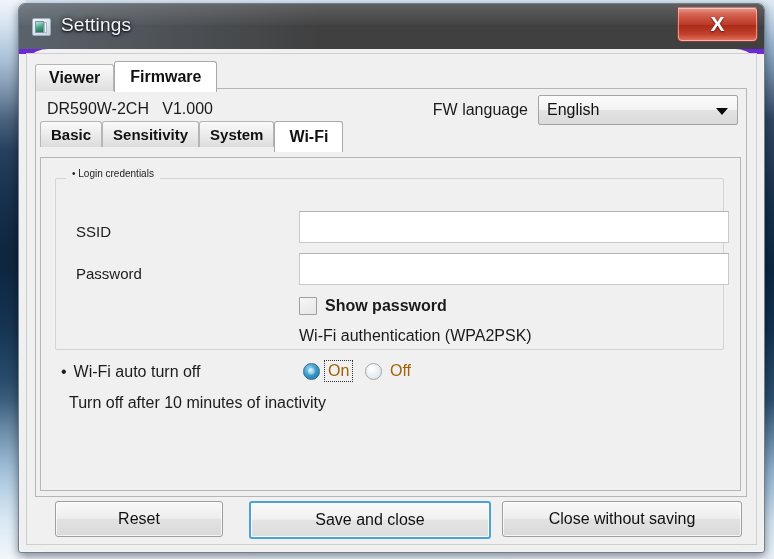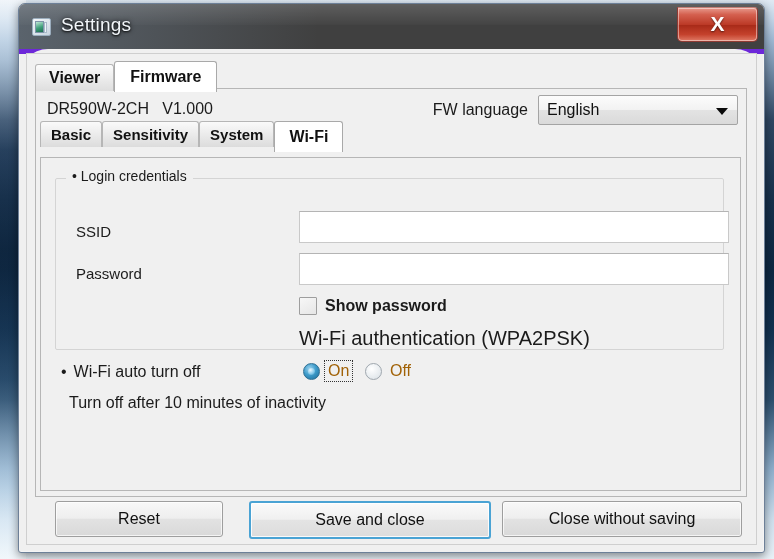--- a/index.html
+++ b/index.html
@@ -279,21 +279,21 @@
     left: 14px; top: 20px; right: 16px;
     height: 170px;
     border: 1px solid #d4d4d4;
     border-radius: 2px;
   }
   #login-legend {
     position: absolute;
     left: 10px; top: -11px;
     background: #f0f0f0;
     padding: 0 6px;
-    font-size: 14px;
+    font-size: 10px;
     color: #1b1b1b;
     white-space: nowrap;
   }
   .field-label {
     position: absolute;
     left: 20px;
     font-size: 15px;
     color: #1b1b1b;
   }
   #ssid-label { top: 44px; }
@@ -331,21 +331,21 @@
     background: linear-gradient(150deg,#f7f7f7,#e6e6e6);
     box-sizing: border-box;
     margin-right: 8px;
     border-radius: 1px;
   }
   #show-password-label { font-size: 16px; color: #1b1b1b; }
 
   #wifi-auth-text {
     position: absolute;
     left: 243px; top: 148px;
-    font-size: 20px;
+    font-size: 16px;
     color: #1b1b1b;
   }
 
   
   #autooff-row {
     position: absolute;
     left: 14px; top: 203px; right: 16px;
     height: 26px;
   }
   #autooff-label {

